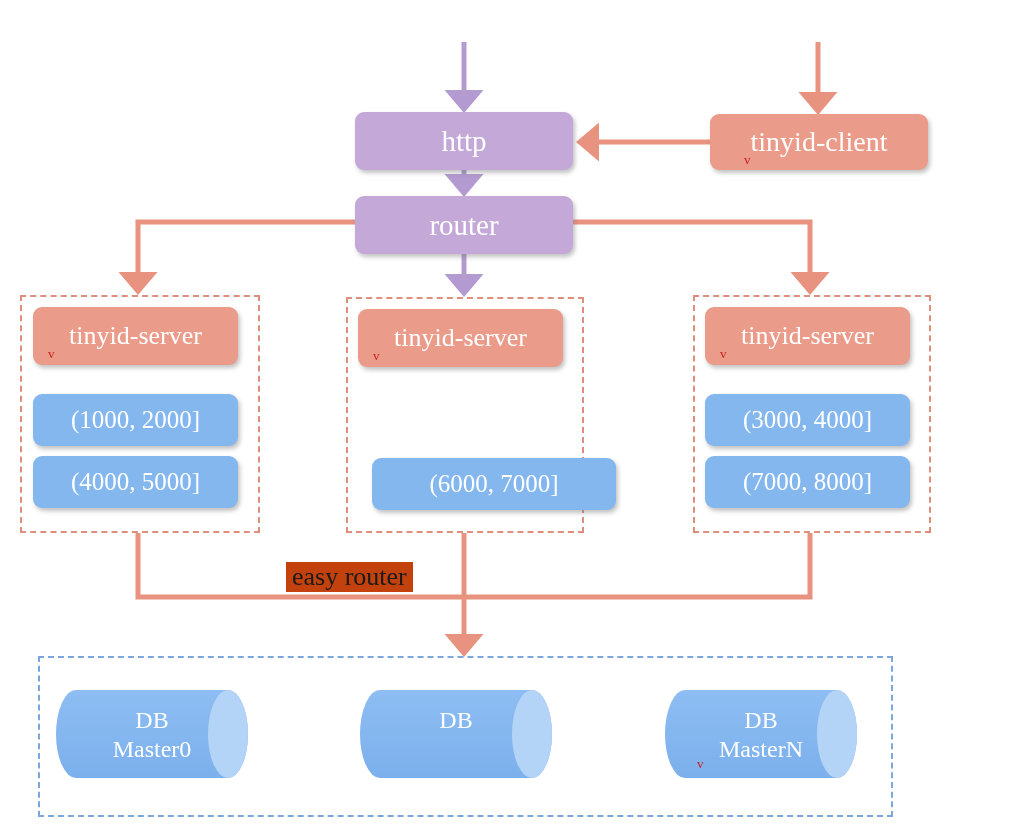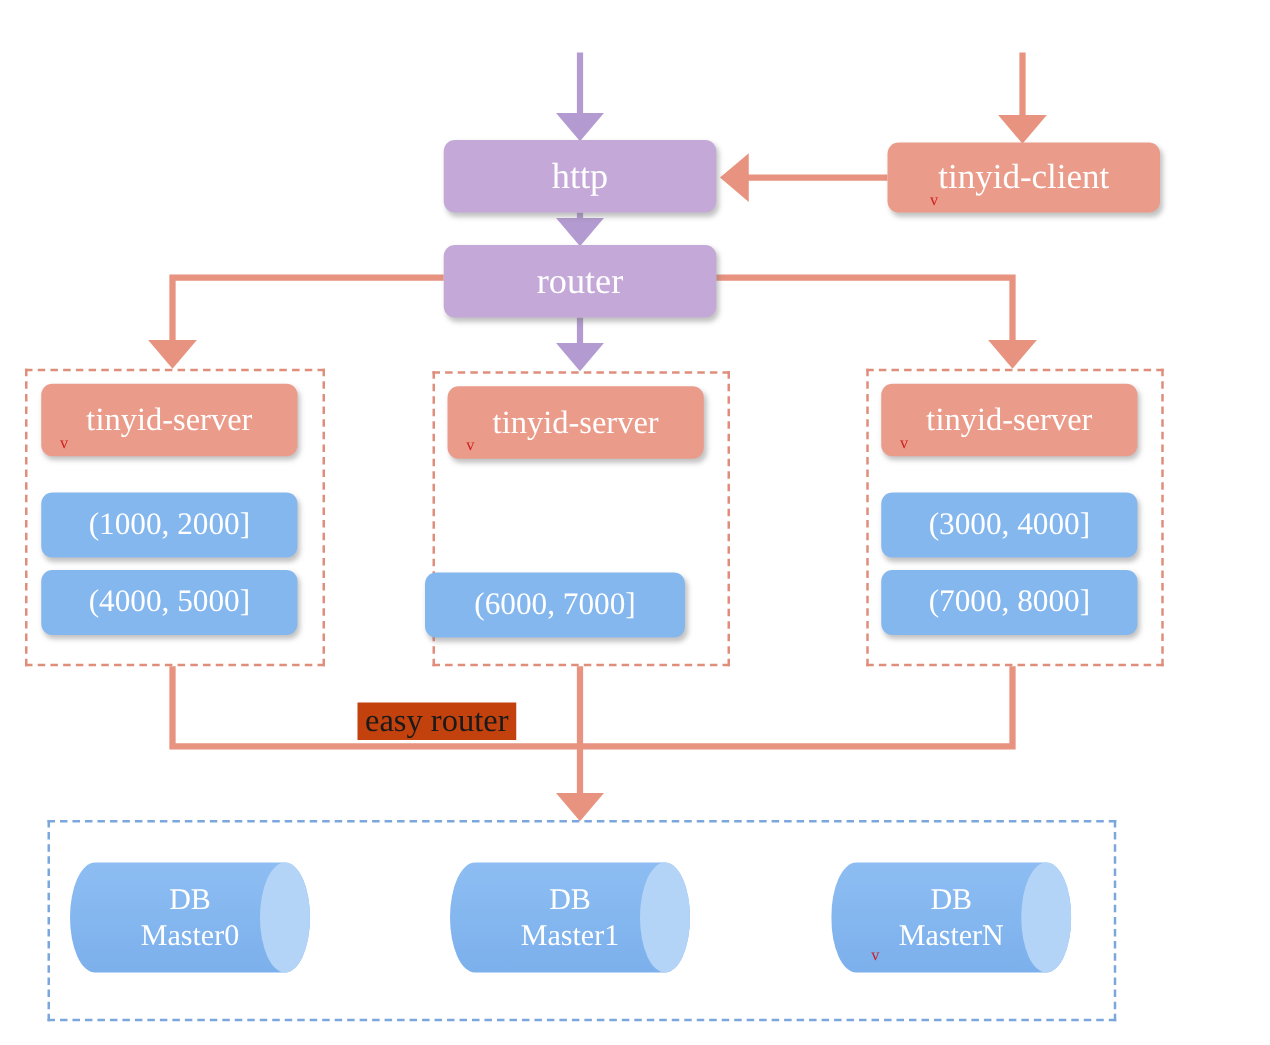--- a/index.html
+++ b/index.html
@@ -183,21 +183,21 @@
   </div>
 
   <div class="group-box" style="left:346px; top:297px; width:238px; height:236px;"></div>
 
   <div class="node node-salmon lbl-server" style="left:358px; top:309px; width:205px; height:58px;">
     <span>tinyid-server</span>
   </div>
   <span class="redmark" style="left:373px; top:349px;">v</span>
 
 
-  <div class="node node-blue lbl-range" style="left:340px; top:458px; width:208px; height:52px;">
+  <div class="node node-blue lbl-range" style="left:372px; top:458px; width:244px; height:52px;">
     <span>(6000, 7000]</span>
   </div>
 
   <div class="group-box" style="left:693px; top:295px; width:238px; height:238px;"></div>
 
   <div class="node node-salmon lbl-server" style="left:705px; top:307px; width:205px; height:58px;">
     <span>tinyid-server</span>
   </div>
   <span class="redmark" style="left:720px; top:347px;">v</span>
 
@@ -236,21 +236,20 @@
         <linearGradient id="cg1" x1="0" y1="0" x2="0" y2="1">
           <stop offset="0%" stop-color="#8dbdf2"></stop>
           <stop offset="100%" stop-color="#7cb0ec"></stop>
         </linearGradient>
       </defs>
       <path d="M20,2 L172,2 A20,44 0 0 1 172,90 L20,90 A20,44 0 0 1 20,2 z" fill="url(#cg1)"></path>
       <ellipse cx="172" cy="46" rx="20" ry="44" fill="#b4d4f7"></ellipse>
     </svg>
     <div class="cyl-text" style="top:18px;">
       <div>DB</div>
-      <div>Master1</div>
     </div>
   </div>
 
   <div class="cyl" style="left:665px; top:688px; width:192px; height:92px;">
     <svg width="192" height="92" viewBox="0 0 192 92" xmlns="http://www.w3.org/2000/svg">
       <defs>
         <linearGradient id="cg2" x1="0" y1="0" x2="0" y2="1">
           <stop offset="0%" stop-color="#8dbdf2"></stop>
           <stop offset="100%" stop-color="#7cb0ec"></stop>
         </linearGradient>

